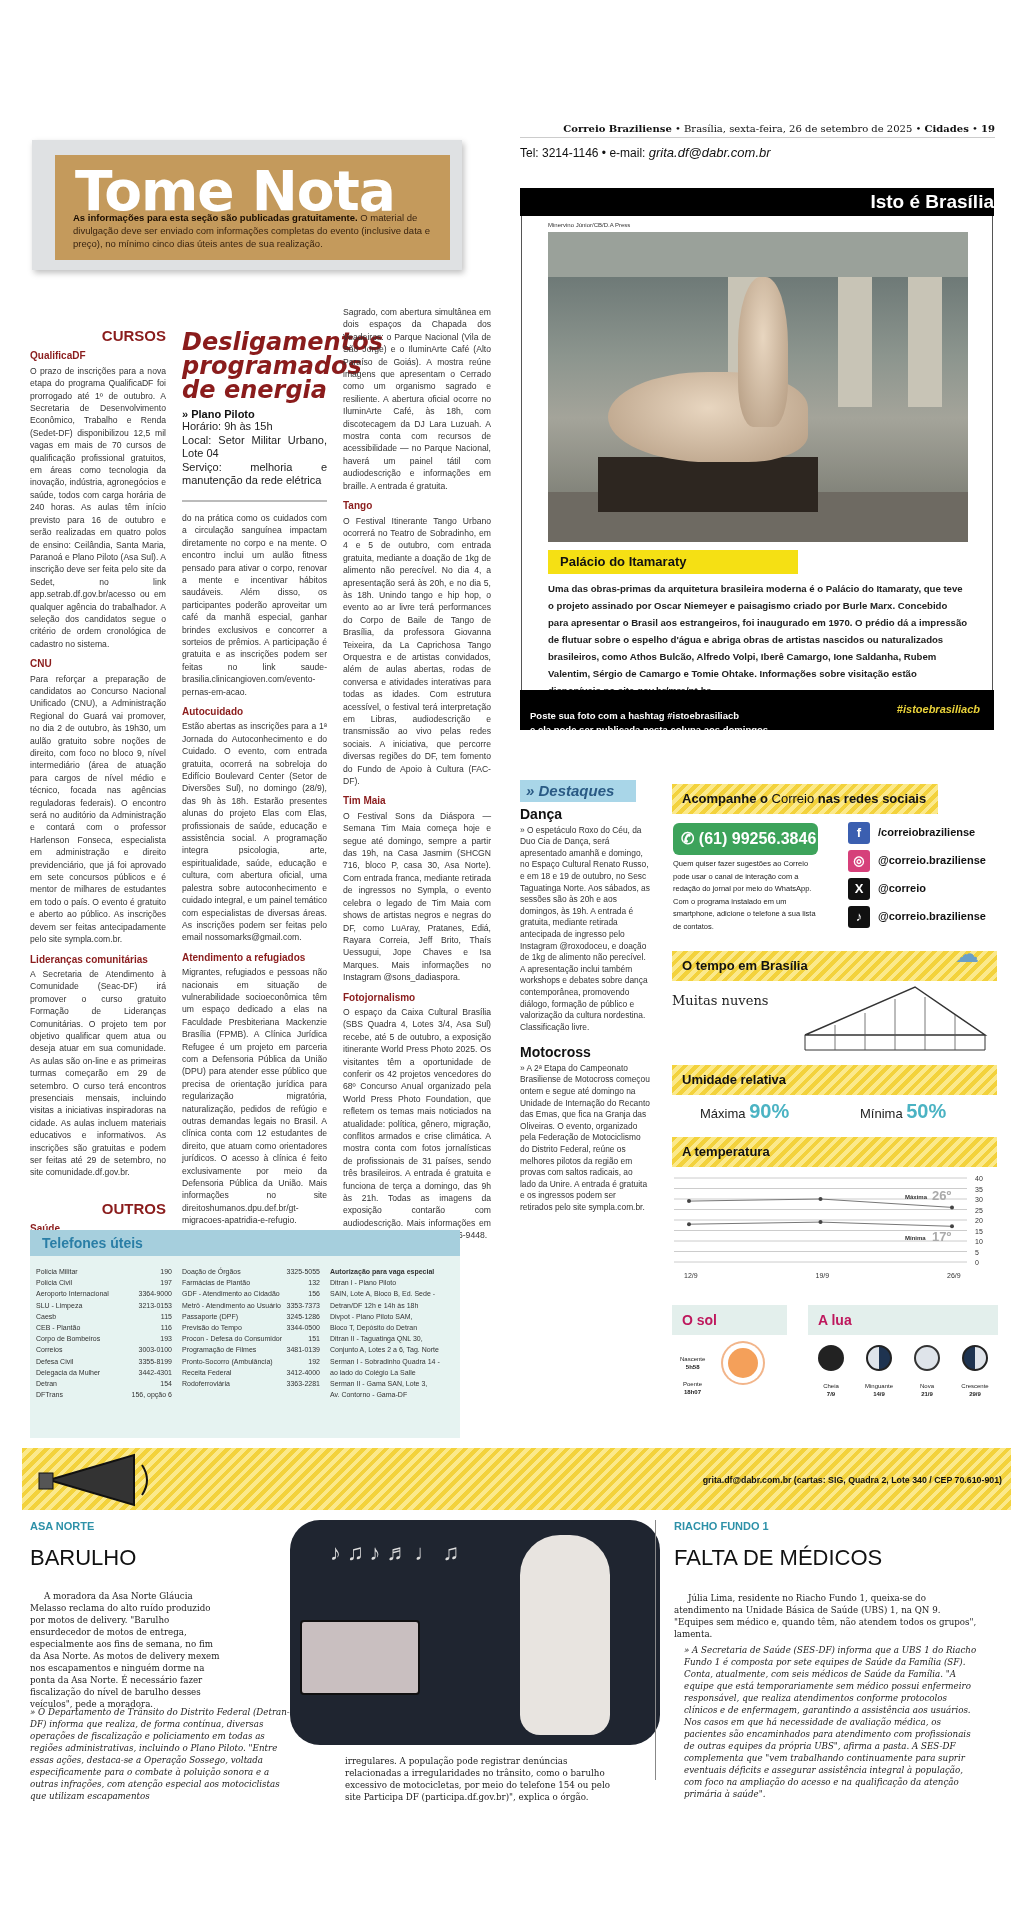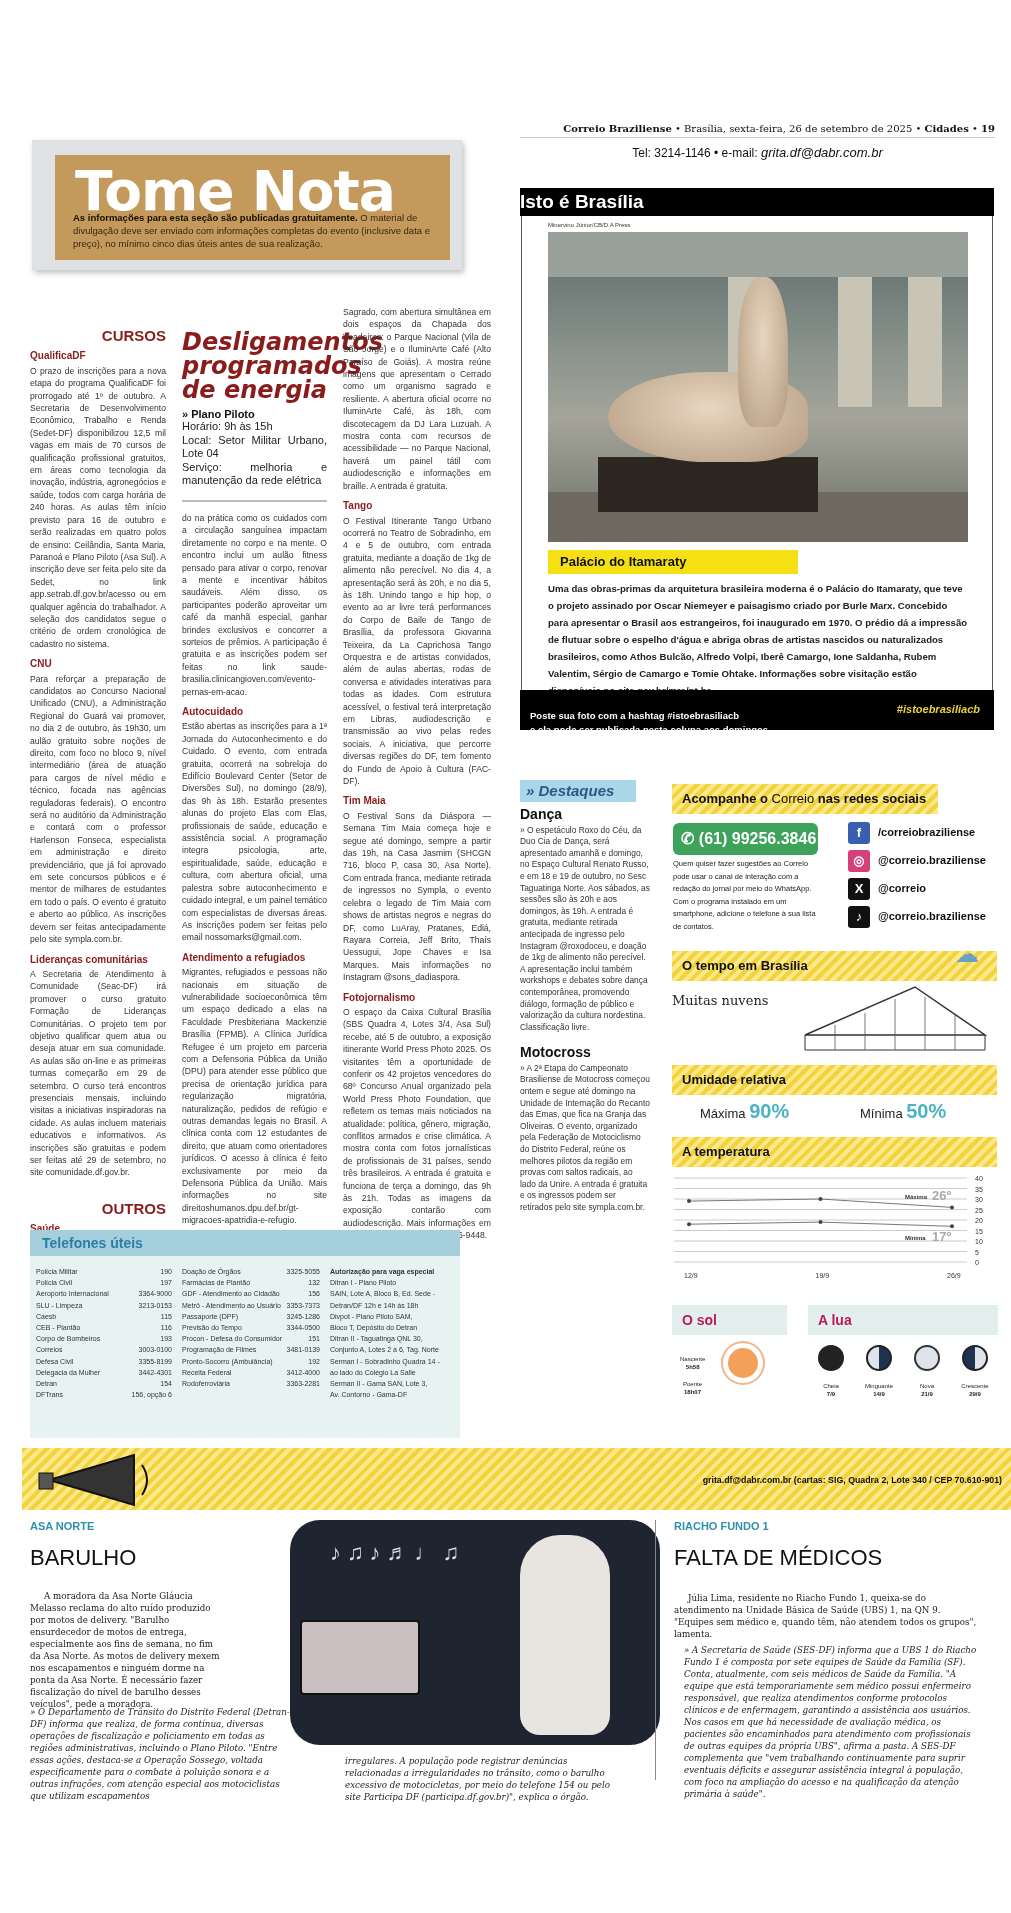--- a/index.html
+++ b/index.html
@@ -1,35 +1,35 @@
 <!DOCTYPE html>
 <html><head>
 <meta charset="utf-8">
 <style>
 *{box-sizing:border-box;margin:0;padding:0}
 body{width:1011px;height:1913px;background:#fff;font-family:"Liberation Sans",sans-serif;color:#222;position:relative;overflow:hidden}
 .abs{position:absolute}
 .masthead{left:520px;top:123px;width:475px;font-family:"DejaVu Serif",serif;font-size:10px;text-align:right;color:#111;border-bottom:1px solid #ccc;padding-bottom:3px}
 .masthead b{font-weight:bold}
-.contact{left:520px;top:145px;width:475px;text-align:center;font-size:12px;color:#111}
+.contact{left:520px;top:145px;width:475px;text-align:left;font-size:12px;color:#111}
 .contact i{font-size:13px}
 .tome-wrap{left:32px;top:140px;width:430px;height:130px;background:#dfe1e3;box-shadow:2px 3px 6px rgba(0,0,0,.25)}
 .tome{left:55px;top:155px;width:395px;height:105px;background:#c49a5c}
 .tome h1{position:absolute;left:20px;top:4px;font-family:"DejaVu Sans",sans-serif;font-weight:bold;font-size:55px;color:#fff;letter-spacing:-1px}
 .tome p{position:absolute;left:18px;top:56px;width:360px;font-size:9.5px;line-height:13px;color:#3a2410}
 .tome p b{color:#1a0d00}
 .col{font-size:8.6px;line-height:12.4px;color:#333;text-align:justify}
 .col h3{color:#8a1c1c;font-size:10px;margin-top:8px;margin-bottom:2px;font-weight:bold}
 .col h2{color:#8a1c1c;text-align:right;font-size:15px;font-weight:bold;margin:24px 0 6px}
 .col p{margin-bottom:2px}
 .desl h2{color:#8a1c1c;font-style:italic;font-size:24px;line-height:24px;font-weight:bold;font-family:"DejaVu Sans",sans-serif}
 .desl .sub{font-weight:bold;font-size:11px;color:#111}
 .desl .lines{font-size:11px;line-height:13.5px;color:#222}
 .desl hr{border:none;border-top:2px solid #bbb;margin:12px 0 10px}
-.isto-head{left:520px;top:188px;width:474px;height:28px;background:#000;color:#fff;font-weight:bold;font-size:19px;text-align:left;line-height:28px}
+.isto-head{left:520px;top:188px;width:474px;height:28px;background:#000;color:#fff;font-weight:bold;font-size:19px;text-align:right;line-height:28px}
 .isto-box{left:521px;top:216px;width:472px;height:475px;border:1px solid #555;border-top:none}
 .photo-credit{left:548px;top:222px;font-size:6px;color:#333}
 .photo{left:548px;top:232px;width:420px;height:310px;background:linear-gradient(180deg,#5d6a6a 0%,#8c958e 40%,#a4a49a 60%,#6d6f66 100%);overflow:hidden}
 .photo .roof{position:absolute;left:0;top:0;width:100%;height:45px;background:#9aa19a}
 .photo .col1,.photo .col2,.photo .col3{position:absolute;top:45px;width:34px;height:130px;background:#c8c4b6}
 .photo .statue{position:absolute;left:140px;top:60px;width:90px;height:200px;background:radial-gradient(ellipse at 50% 40%,#e8d6c0,#b39a80);border-radius:45% 45% 30% 30%}
 .photo .base{position:absolute;left:50px;top:225px;width:220px;height:55px;background:#2d2620}
 .photo .floor{position:absolute;left:0;top:260px;width:100%;height:50px;background:#6e6a62}
 .place-tag{left:548px;top:550px;width:250px;height:24px;background:#f5e014;font-weight:bold;font-size:13px;line-height:24px;padding-left:12px;color:#111}
 .place-text{left:548px;top:580px;width:420px;font-size:9.6px;line-height:17px;font-weight:bold;color:#222}
@@ -347,21 +347,21 @@
     <rect x="5" y="23" width="14" height="16" fill="#555" stroke="#111"></rect>
     <path d="M108 15 Q118 30 108 45" fill="none" stroke="#111" stroke-width="2"></path>
   </svg>
   <div class="addr">grita.df@dabr.com.br (cartas: SIG, Quadra 2, Lote 340 / CEP 70.610-901)</div>
 </div>
 
 <div class="abs gg-sec" style="left:30px;top:1520px">ASA NORTE</div>
 <div class="abs gg-title" style="left:30px;top:1545px">BARULHO</div>
 <div class="abs gg-body" style="left:30px;top:1590px;width:190px;text-indent:14px">A moradora da Asa Norte Gláucia Melasso reclama do alto ruído produzido por motos de delivery. "Barulho ensurdecedor de motos de entrega, especialmente aos fins de semana, no fim da Asa Norte. As motos de delivery mexem nos escapamentos e ninguém dorme na ponta da Asa Norte. É necessário fazer fiscalização do nível de barulho desses veículos", pede a moradora.</div>
 <div class="abs gg-body" style="left:30px;top:1706px;width:260px;font-style:italic">» O Departamento de Trânsito do Distrito Federal (Detran-DF) informa que realiza, de forma contínua, diversas operações de fiscalização e policiamento em todas as regiões administrativas, incluindo o Plano Piloto. "Entre essas ações, destaca-se a Operação Sossego, voltada especificamente para o combate à poluição sonora e a outras infrações, com atenção especial aos motociclistas que utilizam escapamentos</div>
-<div class="abs gg-body" style="left:345px;top:1755px;width:280px;font-style:italic">irregulares. A população pode registrar denúncias relacionadas a irregularidades no trânsito, como o barulho excessivo de motocicletas, por meio do telefone 154 ou pelo site Participa DF (participa.df.gov.br)", explica o órgão.</div>
+<div class="abs gg-body" style="left:345px;top:1755px;width:280px;">irregulares. A população pode registrar denúncias relacionadas a irregularidades no trânsito, como o barulho excessivo de motocicletas, por meio do telefone 154 ou pelo site Participa DF (participa.df.gov.br)", explica o órgão.</div>
 
 <div class="abs cartoon">
   <div style="position:absolute;left:10px;top:100px;width:120px;height:75px;background:#c9bfc0;border:2px solid #111;border-radius:4px"></div>
   <div style="position:absolute;left:230px;top:15px;width:90px;height:200px;background:#e8e4e0;border-radius:40px 40px 20px 20px"></div>
   <div style="position:absolute;left:40px;top:20px;color:#ddd;font-size:22px;letter-spacing:6px">♪♫♪♬♩♫</div>
 </div>
 
 <div class="abs" style="left:655px;top:1520px;width:1px;height:260px;background:#888"></div>
 <div class="abs gg-sec" style="left:674px;top:1520px">RIACHO FUNDO 1</div>
 <div class="abs gg-title" style="left:674px;top:1545px">FALTA DE MÉDICOS</div>

